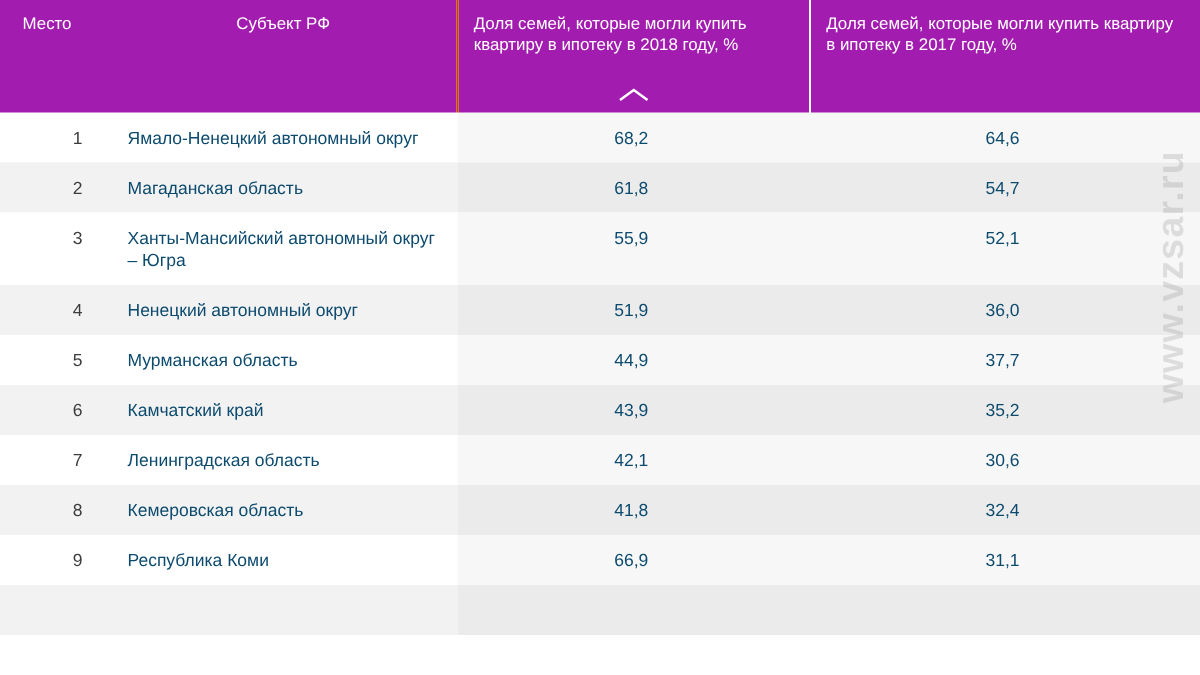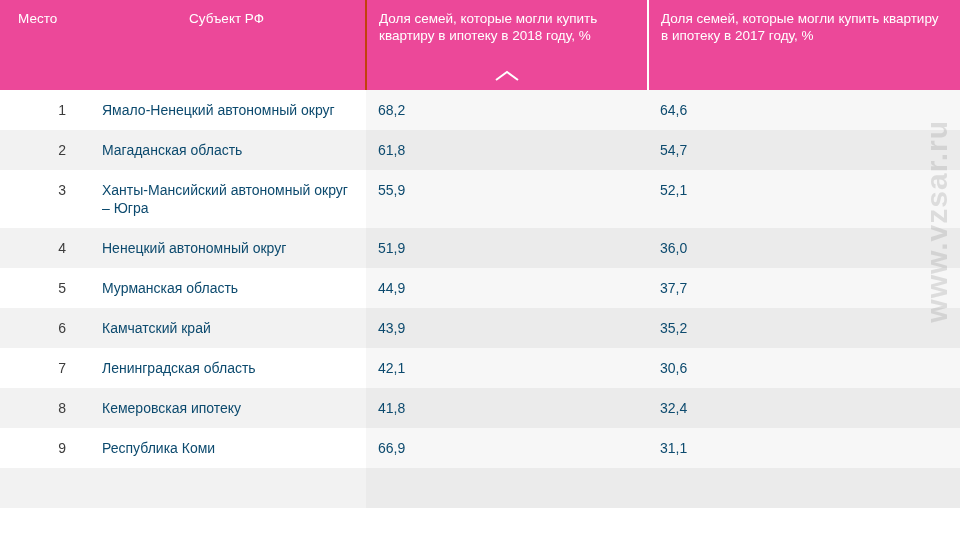--- a/index.html
+++ b/index.html
@@ -23,21 +23,21 @@
   }
 
   table.rating-table {
     width: 960px;
     border-collapse: collapse;
     table-layout: fixed;
   }
 
   
   thead th {
-    background: #ec4899;
+    background: #a21caf;
     color: #ffffff;
     font-size: 13.5px;
     font-weight: normal;
     line-height: 17px;
     vertical-align: top;
     padding: 10px 12px 26px 12px;
     text-align: left;
     height: 90px;
     box-sizing: border-box;
     position: relative;
@@ -74,21 +74,21 @@
     width: 88px;
     text-align: right;
     padding-right: 22px;
     color: #3c3c3c;
   }
   td.c-subject {
     width: 278px;
     padding-left: 14px;
   }
   td.c-val {
-    text-align: left;
+    text-align: center;
     padding-right: 16px;
   }
   td.c-2018 { width: 282px; }
   td.c-2017 { width: 312px; }
 
   tbody tr.alt td.c-2018,
   tbody tr.alt td.c-2017 { background: #ebebeb; }
   tbody tr td.c-2018,
   tbody tr td.c-2017 { background: #f7f7f7; }
   tbody tr.alt td.c-place,
@@ -169,21 +169,21 @@
         <td class="c-val c-2017">35,2</td>
       </tr>
       <tr>
         <td class="c-place">7</td>
         <td class="c-subject">Ленинградская область</td>
         <td class="c-val c-2018">42,1</td>
         <td class="c-val c-2017">30,6</td>
       </tr>
       <tr class="alt">
         <td class="c-place">8</td>
-        <td class="c-subject">Кемеровская ипотеку</td>
+        <td class="c-subject">Кемеровская область</td>
         <td class="c-val c-2018">41,8</td>
         <td class="c-val c-2017">32,4</td>
       </tr>
       <tr>
         <td class="c-place">9</td>
         <td class="c-subject">Республика Коми</td>
         <td class="c-val c-2018">66,9</td>
         <td class="c-val c-2017">31,1</td>
       </tr>
       <tr class="alt">

